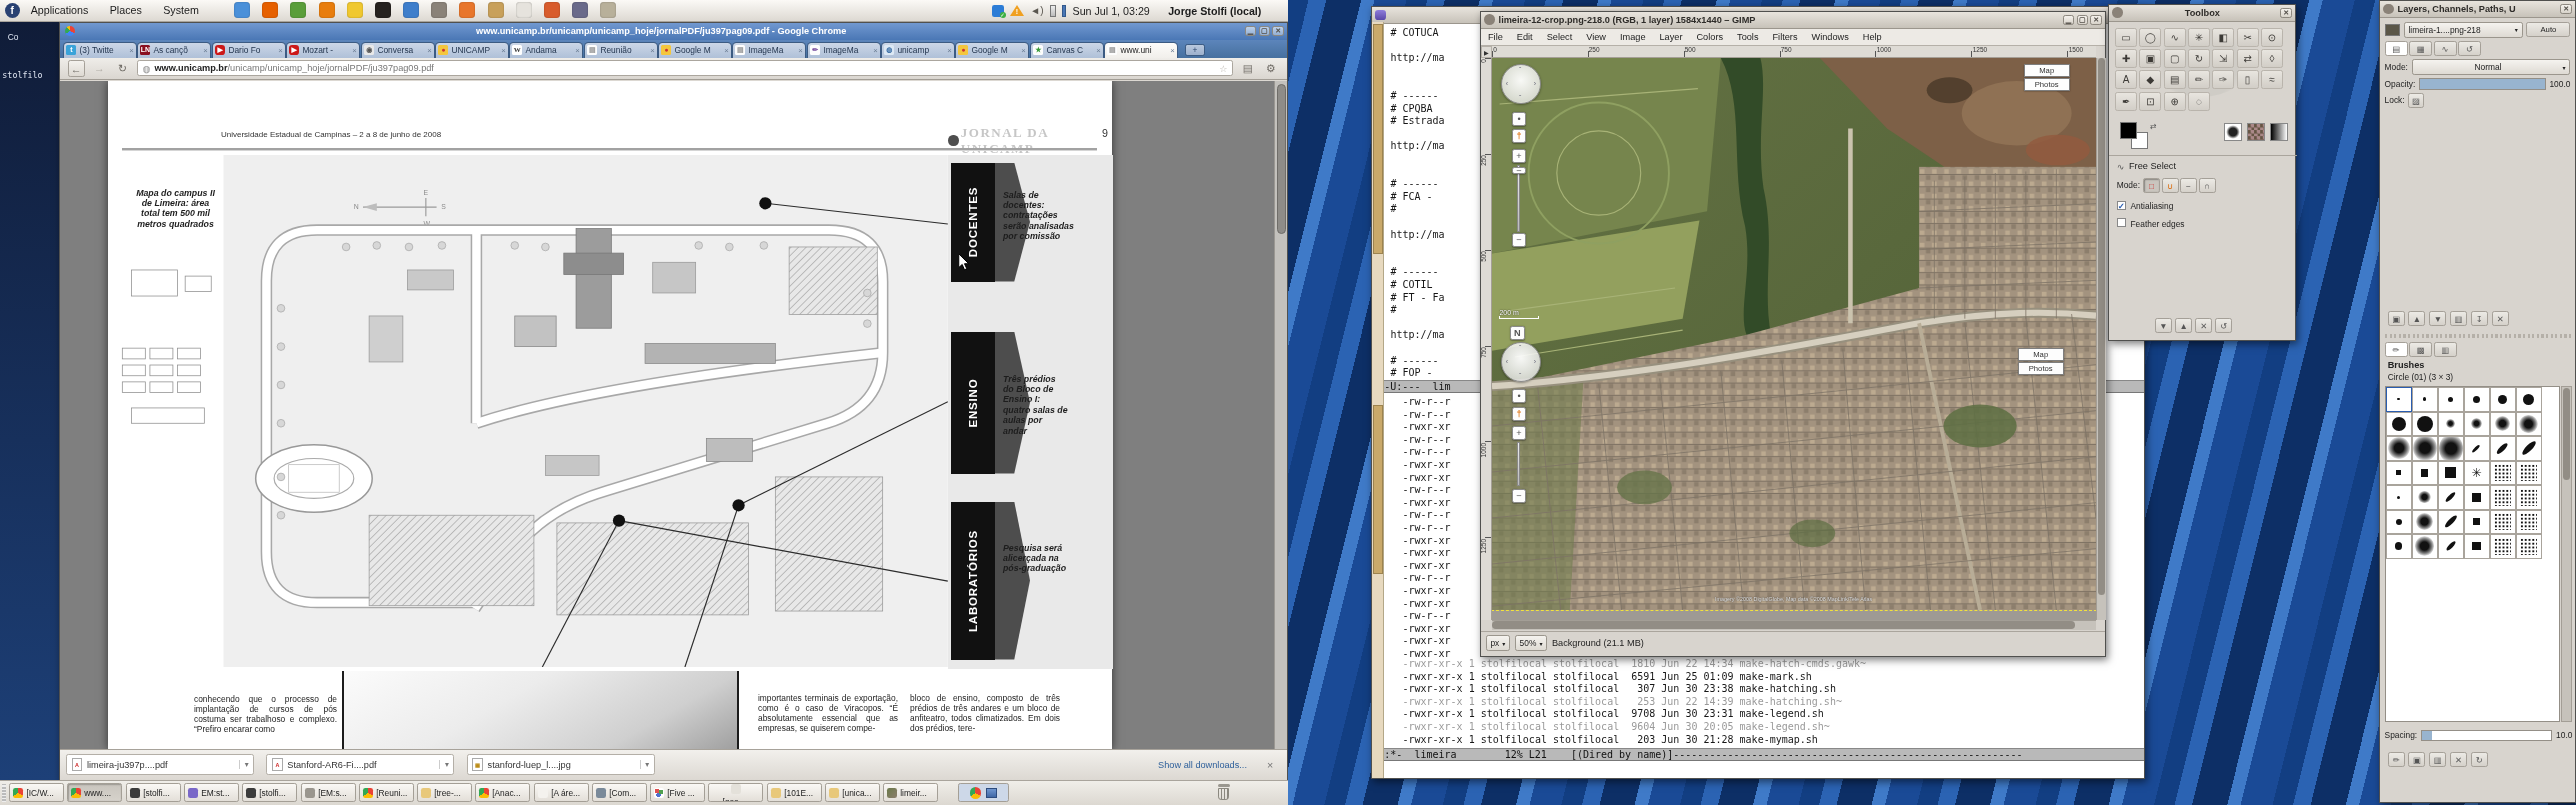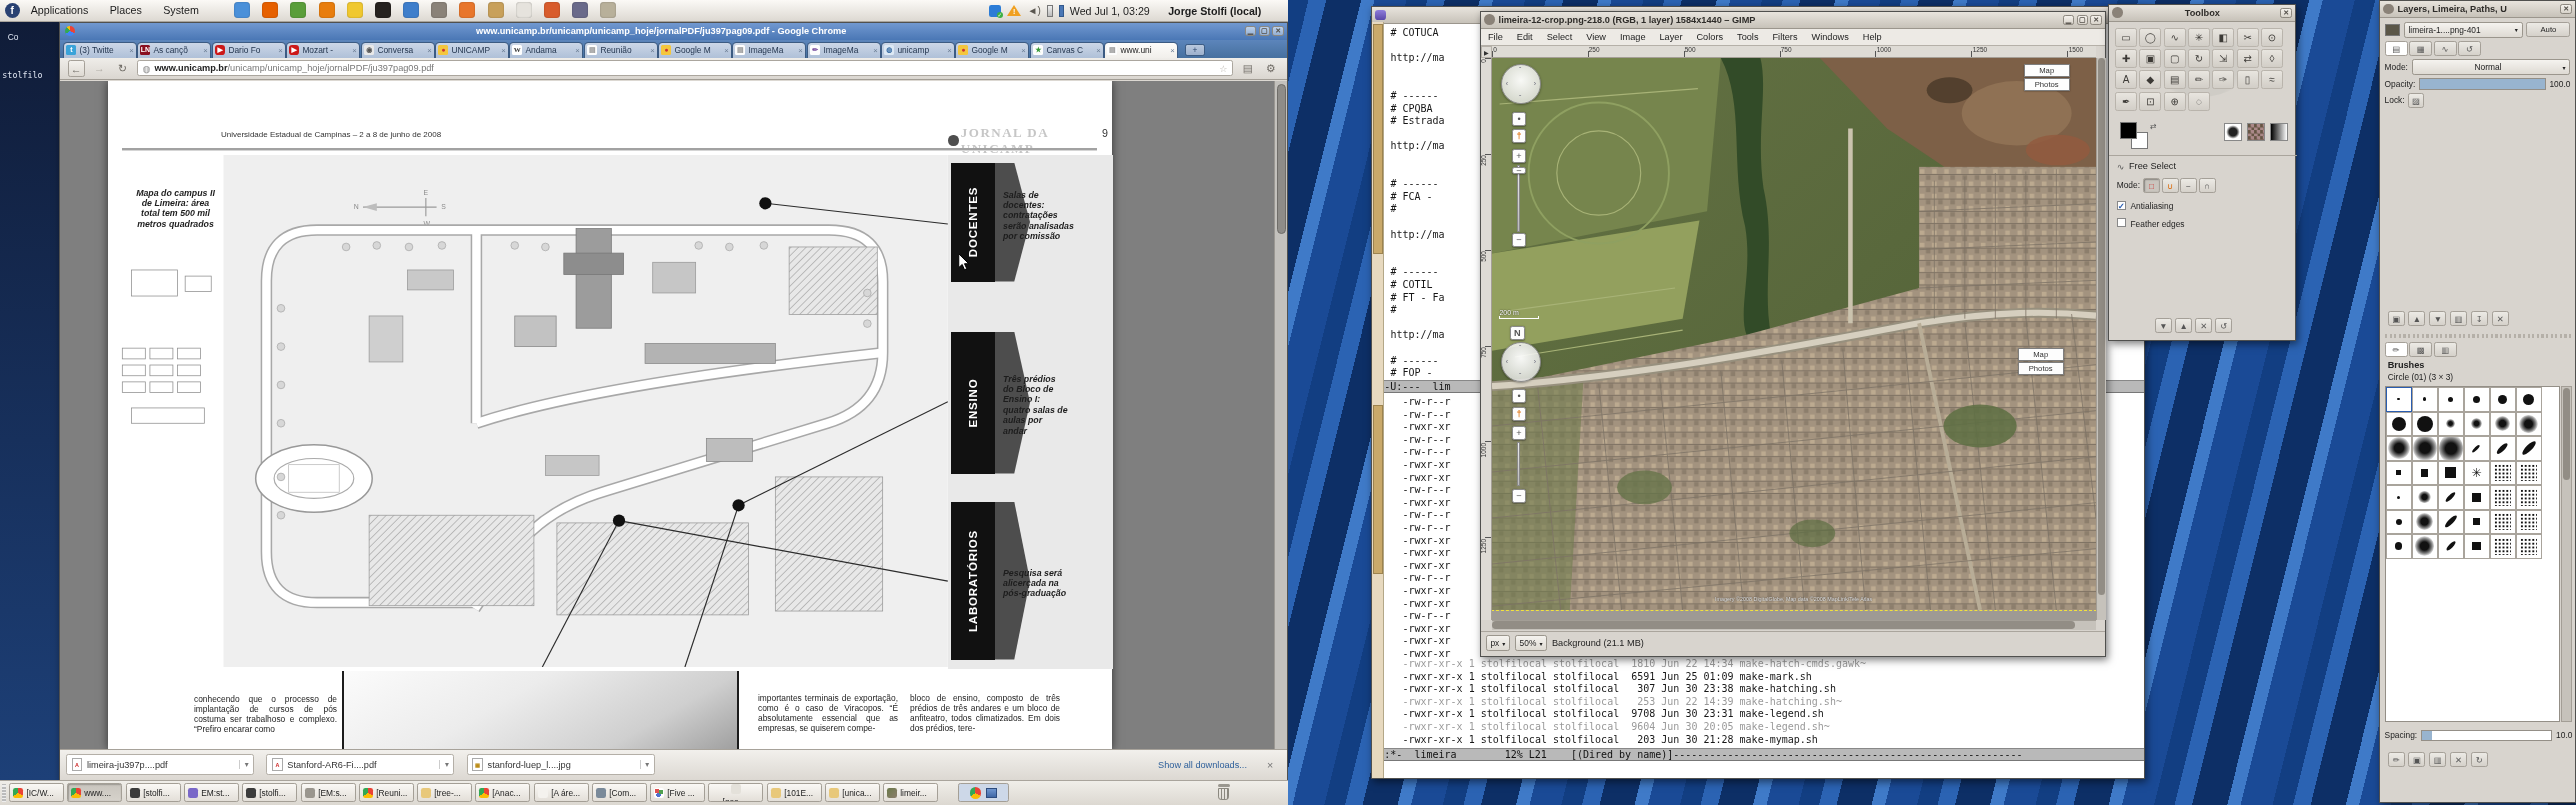--- a/index.html
+++ b/index.html
@@ -151,21 +151,21 @@
     <div class="tray">
       <div style="width:12.3px;height:12.3px;background:#2c7cd6;border-radius:2.3px;position:relative;">
         <div style="position:absolute;right:-1.5px;bottom:-1.5px;width:6.1px;height:6.1px;border-radius:50%;background:#3cb043;color:#fff;font-size:5.4px;line-height:6.1px;text-align:center;">✓</div>
       </div>
       <div style="width:0;height:0;border-left:7px solid transparent;border-right:7px solid transparent;border-bottom:11.5px solid #f0a020;position:relative;">
         <div style="position:absolute;left:-1.5px;top:2.3px;font-size:7px;font-weight:bold;color:#fff;">!</div>
       </div>
       <div style="color:#5a564f;font-size:10px;">◄)</div>
       <div style="width:6.1px;height:11.5px;border:0.8px solid #777;background:linear-gradient(#eee,#bbb);"></div>
       <div style="width:4.6px;height:12.3px;background:#4a77b5;border:0.8px solid #33598c;"></div>
-      <div class="clock">Wed Jul  1, 03:29</div>
+      <div class="clock">Sun Jul  1, 03:29</div>
       <div class="user">Jorge Stolfi (local)</div>
     </div>
   </div>
 
   <div class="win" style="left:59px;top:21.5px;width:1229px;height:759px;background:#dcd8d2;">
     <div class="cr-title">
       <div style="width:10.7px;height:10.7px;border-radius:50%;margin:0 4.6px;flex:0 0 auto;
            background:conic-gradient(#ea4335 0 33%,#4285f4 33% 66%,#34a853 66% 88%,#fbbc05 88% 100%);"></div>
       <div style="flex:1;text-align:center;overflow:hidden;white-space:nowrap;">www.unicamp.br/unicamp/unicamp_hoje/jornalPDF/ju397pag09.pdf - Google Chrome</div>
       <div style="display:flex;margin-right:3.1px;">
@@ -405,21 +405,21 @@
         <div class="cap" style="left:895px;top:293px;width:104px;">Três prédios
 do Bloco de
 Ensino I:
 quatro salas de
 aulas por
 andar</div>
         <div class="banner" style="left:843px;top:421px;width:44px;height:158px;">
           <span>LABORATÓRIOS</span>
           </div>
         <div class="chev" style="left:887px;top:421px;width:35px;height:158px;clip-path:polygon(0 0,55% 0,100% 50%,55% 100%,0 100%);"></div>
-        <div class="cap" style="left:895px;top:487px;width:104px;">Pesquisa será
+        <div class="cap" style="left:895px;top:462px;width:104px;">Pesquisa será
 alicerçada na
 pós-graduação</div>
 
         <div class="abs" style="left:234px;top:590px;width:397px;height:79px;border-left:2.3px solid #1c1c1c;border-right:2.3px solid #1c1c1c;
              background:linear-gradient(150deg,#fbfbfb 0%,#ececec 40%,#cfcfcf 75%,#9f9f9f 100%);"></div>
         <div class="pdfcol" style="left:86px;top:613px;width:143px;">conhecendo que o processo de implantação de cursos de pós costuma ser trabalhoso e complexo. “Prefiro encarar como</div>
         <div class="pdfcol" style="left:650px;top:612px;width:140px;">importantes terminais de exportação, como é o caso de Viracopos. “É absolutamente essencial que as empresas, se quiserem compe-</div>
         <div class="pdfcol" style="left:802px;top:612px;width:150px;">bloco de ensino, composto de três prédios de três andares e um bloco de anfiteatro, todos climatizados. Em dois dos prédios, tere-</div>
       </div>
 
@@ -822,27 +822,27 @@
         <div class="minib">▼</div>
         <div class="minib">▲</div>
         <div class="minib">✕</div>
         <div class="minib">↺</div>
       </div>
   </div>
 
   <div class="win" style="left:2379px;top:0;width:197px;height:803px;background:#d8d4ce;">
     <div class="gtitle">
       <div style="width:10.7px;height:10.7px;border-radius:50%;background:#8a8278;margin-right:3.8px;"></div>
-      <div style="flex:1;overflow:hidden;white-space:nowrap;">Layers, Limeira, Paths, U</div>
+      <div style="flex:1;overflow:hidden;white-space:nowrap;">Layers, Channels, Paths, U</div>
       <div class="wbtn">✕</div>
     </div>
     <div class="dockrow" style="margin-top:2.3px;">
       <div style="width:15.3px;height:12.3px;background:#5a5648;border:0.8px solid #777;"></div>
       <div class="combo" style="flex:1;">
-        <span style="flex:1;overflow:hidden;white-space:nowrap;">limeira-1....png-401</span>
+        <span style="flex:1;overflow:hidden;white-space:nowrap;">limeira-1....png-218</span>
           <span style="font-size:6.1px;">▾</span>
       </div>
       <div class="minib" style="width:44px;font-size:7.7px;color:#222;">Auto</div>
     </div>
     <div id="docktabs" class="dockrow" style="gap:1.5px;">
         <div class="minib" style="width: 23px; background: rgb(255, 255, 255);">▤</div>
         <div class="minib" style="width: 23px;">▦</div>
         <div class="minib" style="width: 23px;">∿</div>
         <div class="minib" style="width: 23px;">↺</div>
       </div>

